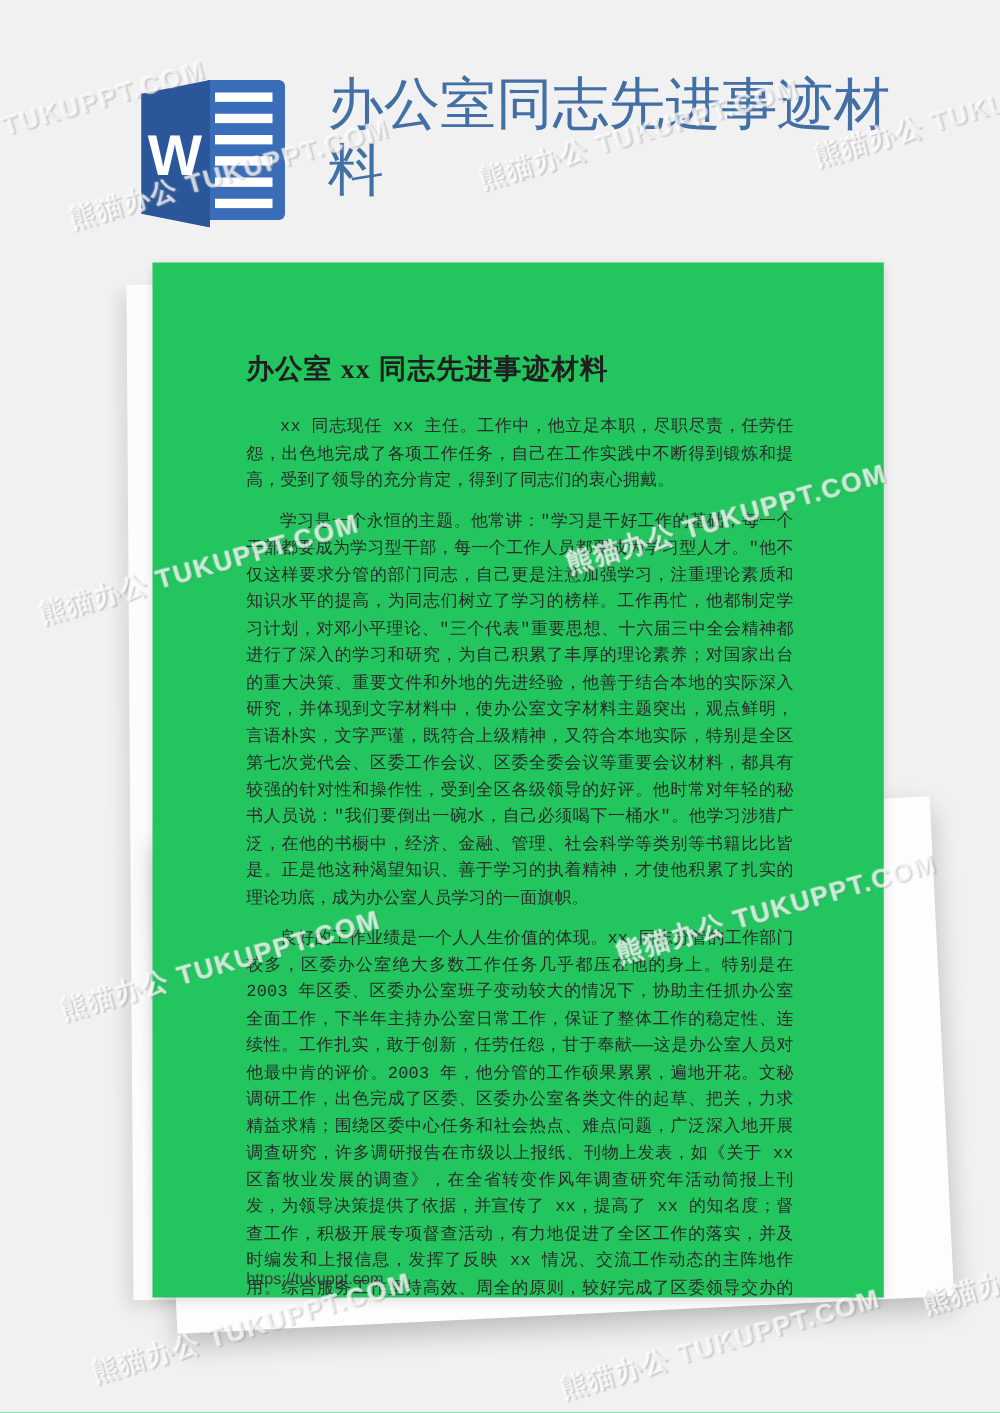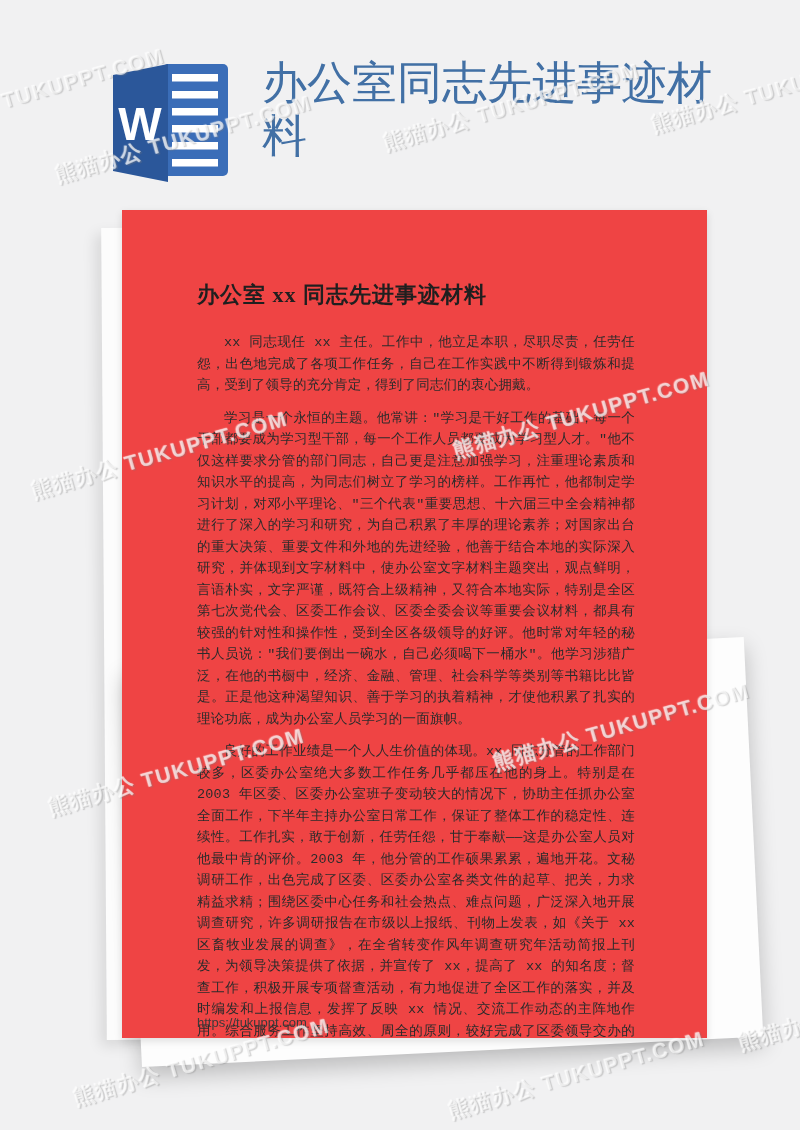--- a/index.html
+++ b/index.html
@@ -33,21 +33,21 @@
   }
   .sheet-bottom{
     position:absolute;left:142px;top:667px;width:622px;height:400px;
     background:#fdfdfd;z-index:2;
     transform-origin:left bottom;
     transform:rotate(-2.8deg);
     box-shadow:0 10px 22px rgba(0,0,0,0.22);
   }
   .page{
     position:absolute;left:122px;top:210px;width:585px;height:828px;
-    background:#ef4444;z-index:3;
+    background:#22c55e;z-index:3;
     box-shadow:0 3px 8px rgba(0,0,0,0.12);
     overflow:hidden;
   }
   .page-inner{
     padding:70px 72px 0 75px;
     font-family:"Liberation Serif","DejaVu Serif",serif;
     color:#2b2b2b;
   }
   .doc-title{
     font-size:22px;

